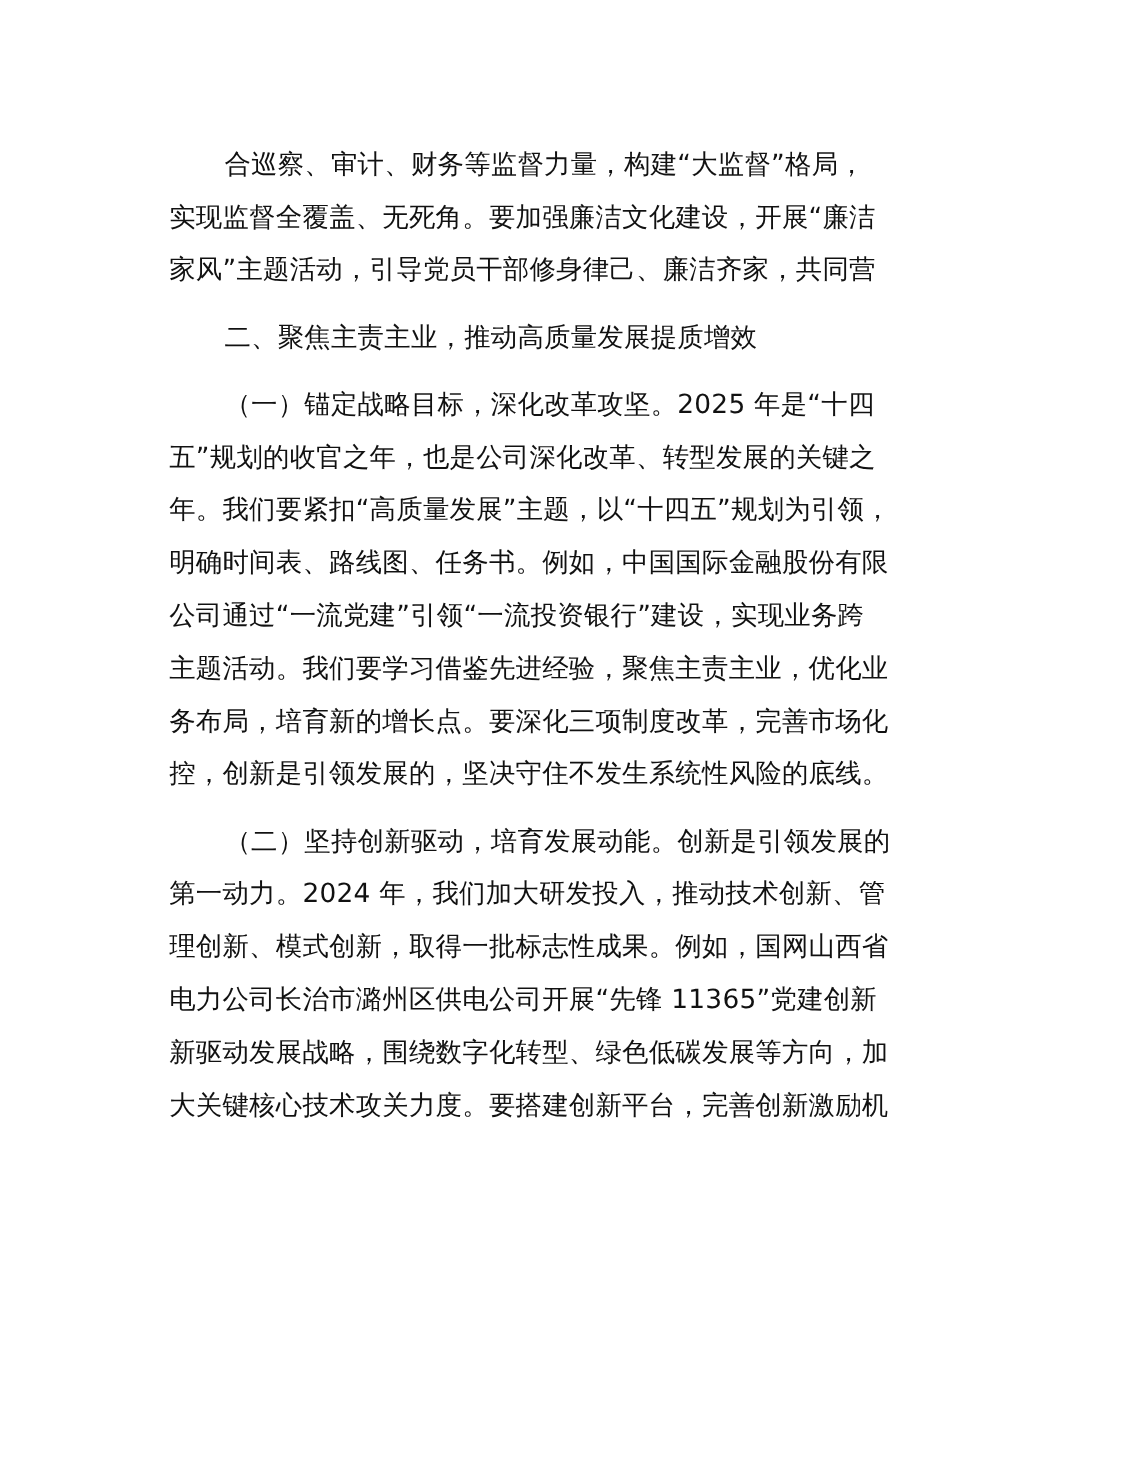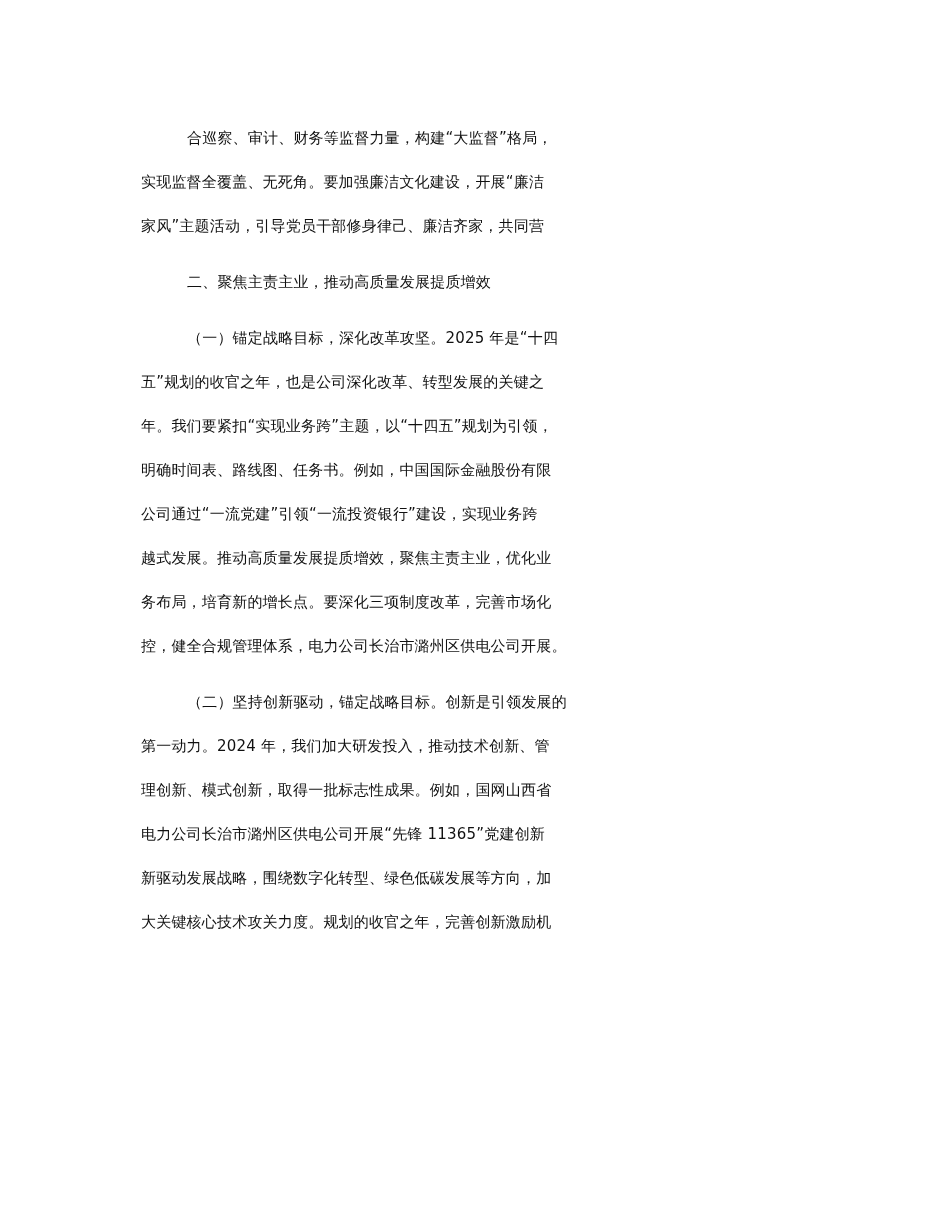--- a/index.html
+++ b/index.html
@@ -3,21 +3,21 @@
 <meta charset="utf-8">
 <style>
   html, body { margin: 0; padding: 0; background: #ffffff; }
   body { width: 950px; height: 1230px; position: relative; overflow: hidden; }
   .page {
     position: absolute;
     left: 141px;
     top: 116px;
     width: 672px;
     font-family: "DejaVu Sans", sans-serif;
-    font-size: 15px;
+    font-size: 22px;
     color: #111111;
     line-height: 44px;
     letter-spacing: 0.2px;
   }
   .gap { height: 12px; }
   .line { display: block; white-space: nowrap; }
 </style>
 </head>
 <body>
 
@@ -33,32 +33,32 @@
 
   <div class="block">
     <span class="line" style="padding-left:46px">二、聚焦主责主业，推动高质量发展提质增效</span>
   </div>
 
   <div class="gap"></div>
 
   <div class="block">
     <span class="line" style="padding-left:46px">（一）锚定战略目标，深化改革攻坚。2025 年是“十四</span>
     <span class="line">五”规划的收官之年，也是公司深化改革、转型发展的关键之</span>
-    <span class="line">年。我们要紧扣“实现业务跨”主题，以“十四五”规划为引领，</span>
+    <span class="line">年。我们要紧扣“高质量发展”主题，以“十四五”规划为引领，</span>
     <span class="line">明确时间表、路线图、任务书。例如，中国国际金融股份有限</span>
     <span class="line">公司通过“一流党建”引领“一流投资银行”建设，实现业务跨</span>
-    <span class="line">越式发展。推动高质量发展提质增效，聚焦主责主业，优化业</span>
+    <span class="line">主题活动。我们要学习借鉴先进经验，聚焦主责主业，优化业</span>
     <span class="line">务布局，培育新的增长点。要深化三项制度改革，完善市场化</span>
-    <span class="line">控，健全合规管理体系，电力公司长治市潞州区供电公司开展。</span>
+    <span class="line">控，创新是引领发展的，坚决守住不发生系统性风险的底线。</span>
   </div>
 
   <div class="gap"></div>
 
   <div class="block">
-    <span class="line" style="padding-left:46px">（二）坚持创新驱动，锚定战略目标。创新是引领发展的</span>
+    <span class="line" style="padding-left:46px">（二）坚持创新驱动，培育发展动能。创新是引领发展的</span>
     <span class="line">第一动力。2024 年，我们加大研发投入，推动技术创新、管</span>
     <span class="line">理创新、模式创新，取得一批标志性成果。例如，国网山西省</span>
     <span class="line">电力公司长治市潞州区供电公司开展“先锋 11365”党建创新</span>
     <span class="line">新驱动发展战略，围绕数字化转型、绿色低碳发展等方向，加</span>
-    <span class="line">大关键核心技术攻关力度。规划的收官之年，完善创新激励机</span>
+    <span class="line">大关键核心技术攻关力度。要搭建创新平台，完善创新激励机</span>
   </div>
 
 </div>
 
 </body></html>

